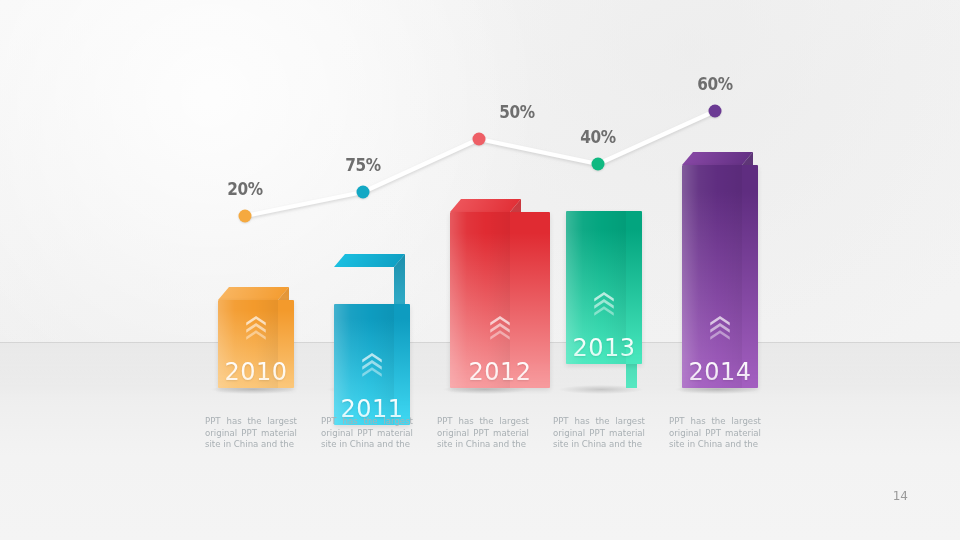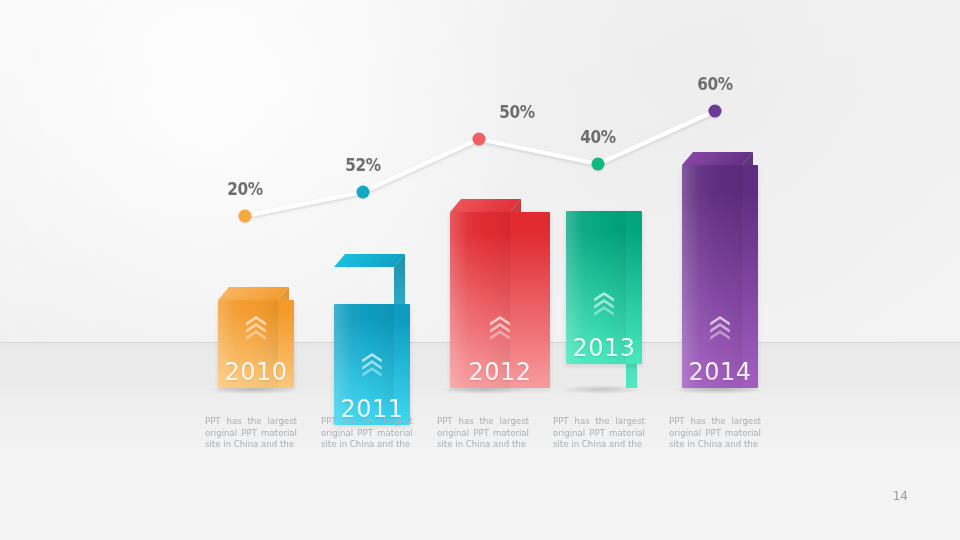--- a/index.html
+++ b/index.html
@@ -186,21 +186,21 @@
             <path d="M3 20.9 L12 14.9 L21 20.9 L21 23.7 L12 17.7 L3 23.7 Z" fill="#ffffff" opacity="0.42"></path>
           </svg></div>
         <div class="year">2014</div>
         <div class="reflection" style="background: linear-gradient(0deg, rgb(163, 95, 192) 0%, rgb(163, 95, 192) 100%);"></div>
       </div>
     </div>
 
   <div id="label-layer">
       <div class="pct" style="left: 245px; top: 179px;">20%</div>
       <div class="dot" style="left: 245px; top: 216px; background: rgb(245, 169, 63);"></div>
-      <div class="pct" style="left: 363px; top: 155px;">52%</div>
+      <div class="pct" style="left: 363px; top: 155px;">75%</div>
       <div class="dot" style="left: 363px; top: 192px; background: rgb(19, 168, 196);"></div>
       <div class="pct" style="left: 505px; top: 102px; margin-left: 12px;">50%</div>
       <div class="dot" style="left: 479px; top: 139px; background: rgb(238, 95, 102);"></div>
       <div class="pct" style="left: 598px; top: 127px;">40%</div>
       <div class="dot" style="left: 598px; top: 164px; background: rgb(16, 185, 129);"></div>
       <div class="pct" style="left: 715px; top: 74px;">60%</div>
       <div class="dot" style="left: 715px; top: 111px; background: rgb(107, 58, 147);"></div>
     </div>
   <div id="caption-layer">
       <div class="caption" style="left: 205px;"><span>PPT has the largest original PPT material site in China and the</span></div>

